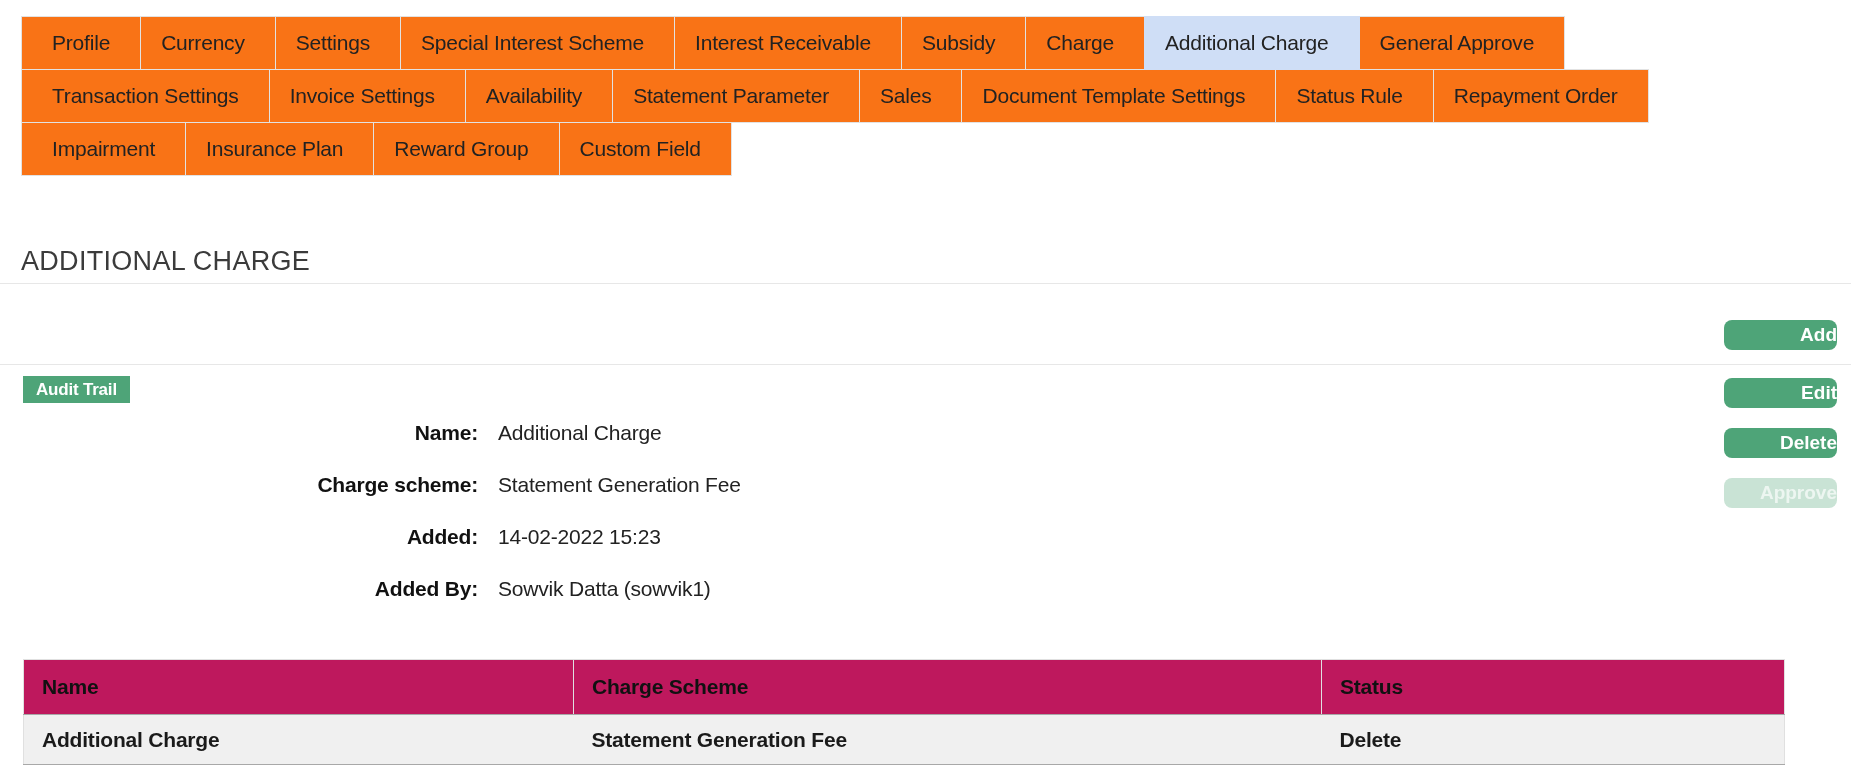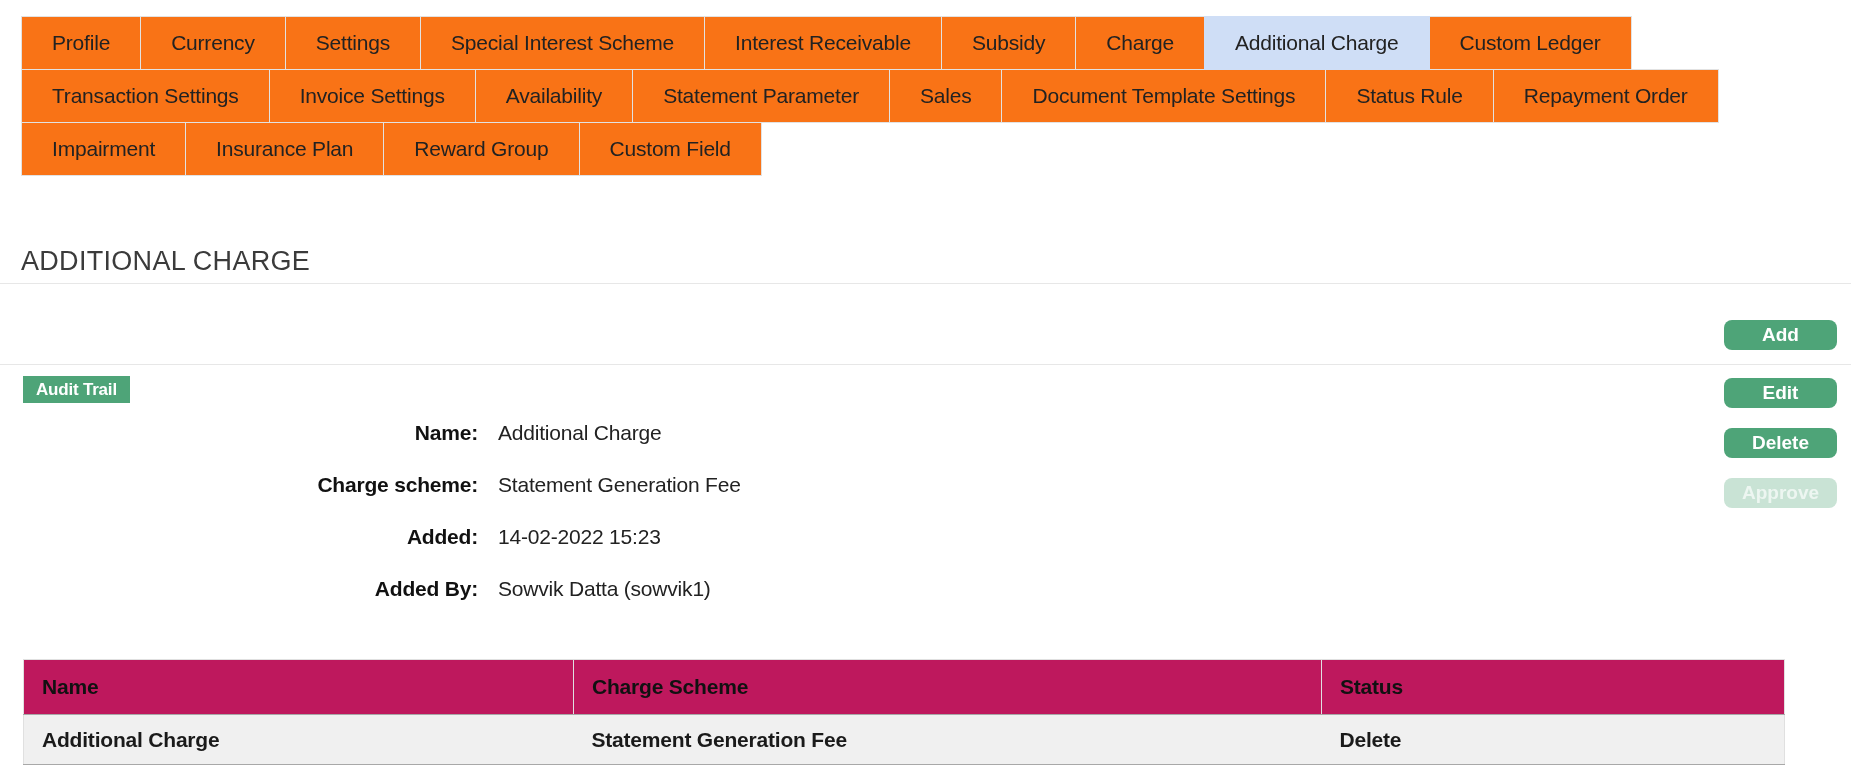--- a/index.html
+++ b/index.html
@@ -14,39 +14,39 @@
   
   .tabs { padding:16px 0 0 21px; }
   .tab-row { display:flex; width:fit-content; }
   .tab-row + .tab-row { margin-top:-1px; }
   .tab {
     height:54px; line-height:52px; padding:0 30px;
     border:1px solid #e2e2e2; background:#f97316;
     font-size:21px; color:#222; white-space:nowrap;
     cursor:pointer;
   }
-  .tab + .tab { margin-left:-1px; }
+  .tab + .tab { margin-left:-1px;padding-left:20px; }
   .tab.active { background:#cfdef6; border-color:#cfdef6; position:relative; z-index:1; }
 
   
   .page-heading {
     margin:72px 0 8px 21px;
     font-size:27px; line-height:27px; font-weight:500;
     color:#3b3b3b; letter-spacing:0.3px;
   }
   .divider { border-top:1px solid #e7e7e7; width:100%; height:0; }
 
   
   .btn {
     display:block; width:113px; height:30px;
     border:none; border-radius:8px;
     background:#4ea478; color:#ffffff;
     font-family:"Liberation Sans", sans-serif;
     font-size:19px; font-weight:700; line-height:30px;
-    text-align:center; cursor:pointer; padding:0;
+    text-align:right; cursor:pointer; padding:0;
   }
   .btn.disabled { background:#c9e3d5; color:#edf6f1; cursor:default; }
   .add-row { margin-top:36px; padding-right:14px; display:flex; justify-content:flex-end; }
   .divider-2 { margin-top:14px; }
 
   
   .content-row { display:flex; align-items:flex-start; }
   .content-left { flex:1; }
   .badge {
     display:inline-block; margin:11px 0 0 23px;
@@ -98,21 +98,21 @@
 <nav class="tabs">
   <div class="tab-row">
     <div class="tab">Profile</div>
     <div class="tab">Currency</div>
     <div class="tab">Settings</div>
     <div class="tab">Special Interest Scheme</div>
     <div class="tab">Interest Receivable</div>
     <div class="tab">Subsidy</div>
     <div class="tab">Charge</div>
     <div class="tab active">Additional Charge</div>
-    <div class="tab">Custom Ledger</div>
+    <div class="tab">General Approve</div>
   </div>
   <div class="tab-row">
     <div class="tab">Transaction Settings</div>
     <div class="tab">Invoice Settings</div>
     <div class="tab">Availability</div>
     <div class="tab">Statement Parameter</div>
     <div class="tab">Sales</div>
     <div class="tab">Document Template Settings</div>
     <div class="tab">Status Rule</div>
     <div class="tab">Repayment Order</div>

